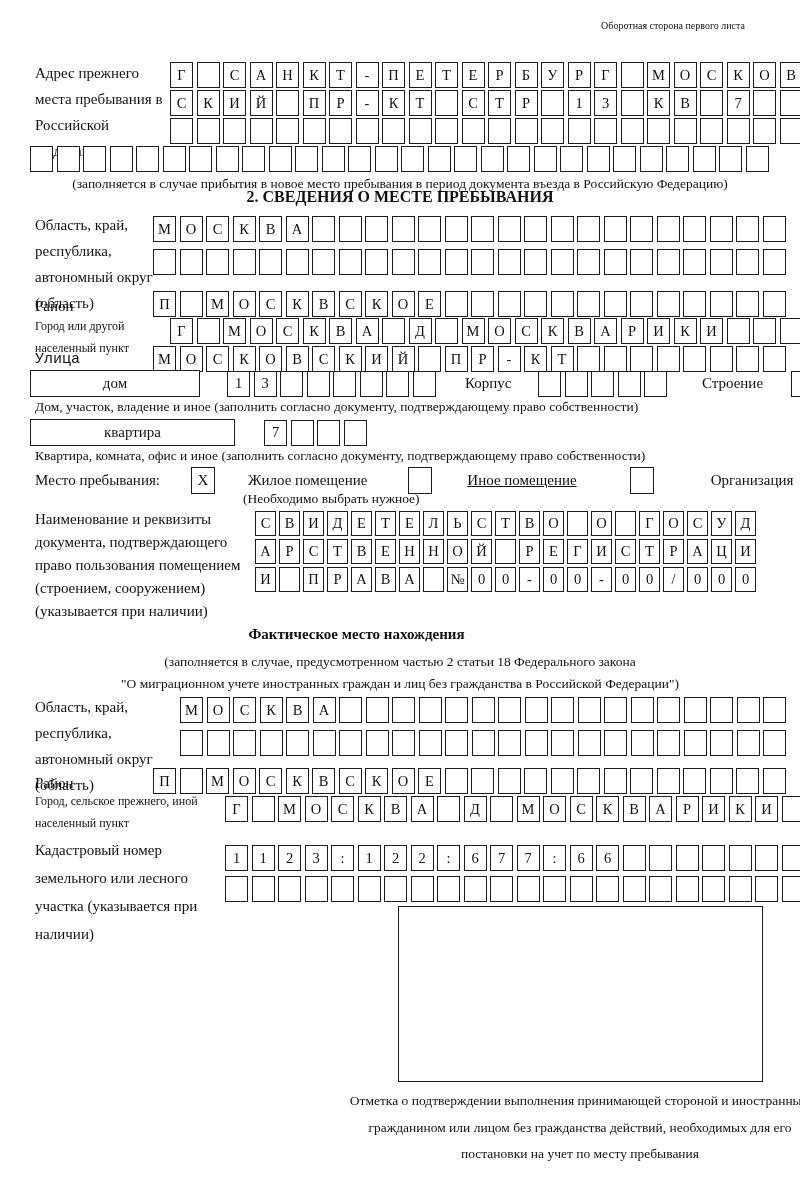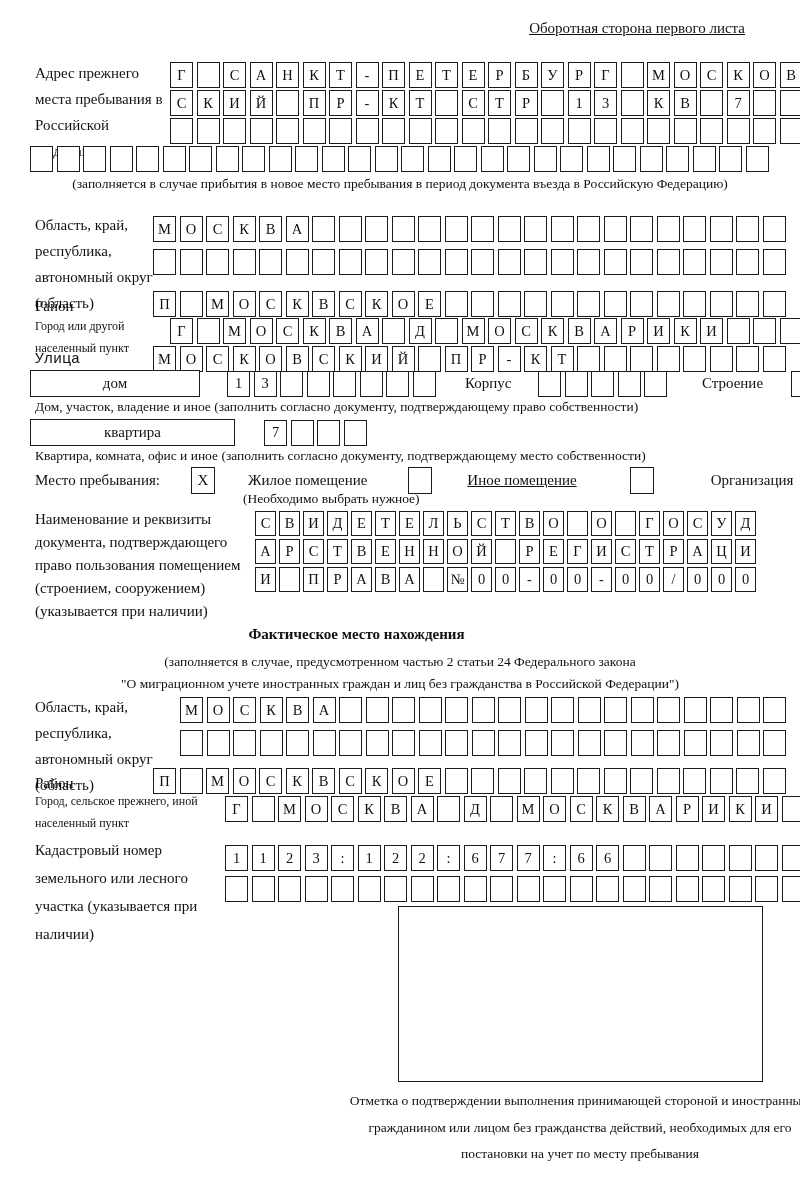--- a/index.html
+++ b/index.html
@@ -33,21 +33,21 @@
   .hlabel{font-size:15px;white-space:nowrap;}
   .stamp{box-sizing:border-box;border:1.6px solid #1c1c1c;background:#fff;}
   .caption{font-size:13.5px;line-height:26.5px;text-align:center;}
   .centernote{text-align:center;width:800px;}
 </style>
 </head>
 <body>
 
 <div class="sheet">
 
-  <div class="abs" style="top:20px;right:55px;font-size:15px;text-decoration:underline;">Оборотная сторона первого листа</div>
+  <div class="abs" style="top:20px;right:55px;font-size:10px;">Оборотная сторона первого листа</div>
 
   <div class="abs label" style="left:35px;top:60px;width:140px;">Адрес прежнего места пребывания в Российской Федерации</div>
   <div class="abs boxrow" style="left:170px;top:62px;">
       <span class="cell">Г</span>
       <span class="cell"></span>
       <span class="cell">С</span>
       <span class="cell">А</span>
       <span class="cell">Н</span>
       <span class="cell">К</span>
       <span class="cell">Т</span>
@@ -146,20 +146,21 @@
       <span class="cell"></span>
       <span class="cell"></span>
       <span class="cell"></span>
       <span class="cell"></span>
       <span class="cell"></span>
       <span class="cell"></span>
       <span class="cell"></span>
     </div>
   <div class="abs note centernote" style="top:173px;left:0;">(заполняется в случае прибытия в новое место пребывания в период документа въезда в Российскую Федерацию)</div>
 
+  <div class="abs title" style="top:188px;left:0;">2. СВЕДЕНИЯ О МЕСТЕ ПРЕБЫВАНИЯ</div>
 
   <div class="abs label" style="left:35px;top:212px;width:118px;">Область, край, республика, автономный округ (область)</div>
   <div class="abs boxrow" style="left:153px;top:216px;">
       <span class="cell">М</span>
       <span class="cell">О</span>
       <span class="cell">С</span>
       <span class="cell">К</span>
       <span class="cell">В</span>
       <span class="cell">А</span>
       <span class="cell"></span>
@@ -324,21 +325,21 @@
 
   <div class="abs hrow" style="left:30px;top:419px;">
     <div class="widebox" style="width:205px;">квартира</div>
     <div class="boxrow" style="margin-left:8px;">
         <span class="cell">7</span>
         <span class="cell"></span>
         <span class="cell"></span>
         <span class="cell"></span>
       </div>
   </div>
-  <div class="abs note" style="left:35px;top:445px;">Квартира, комната, офис и иное (заполнить согласно документу, подтверждающему место собственности)</div>
+  <div class="abs note" style="left:35px;top:445px;">Квартира, комната, офис и иное (заполнить согласно документу, подтверждающему право собственности)</div>
 
   <div class="abs hrow" style="left:35px;top:467px;">
     <div class="hlabel">Место пребывания:</div>
     <div class="inlinebox" style="margin-left:10px;">X</div>
     <div class="hlabel" style="margin-left:12px;">Жилое помещение</div>
     <div class="inlinebox" style="margin-left:20px;"></div>
     <div class="hlabel" style="margin-left:14px;text-decoration:underline;">Иное помещение</div>
     <div class="inlinebox" style="margin-left:32px;"></div>
     <div class="hlabel" style="margin-left:36px;">Организация</div>
   </div>
@@ -409,21 +410,21 @@
       <span class="cell">-</span>
       <span class="cell">0</span>
       <span class="cell">0</span>
       <span class="cell">/</span>
       <span class="cell">0</span>
       <span class="cell">0</span>
       <span class="cell">0</span>
     </div>
 
   <div class="abs subtitle" style="top:626px;left:0;">Фактическое место нахождения</div>
-  <div class="abs note centernote" style="top:651px;left:0;">(заполняется в случае, предусмотренном частью 2 статьи 24 Федерального закона</div>
+  <div class="abs note centernote" style="top:651px;left:0;">(заполняется в случае, предусмотренном частью 2 статьи 18 Федерального закона</div>
   <div class="abs note centernote" style="top:673px;left:0;">"О миграционном учете иностранных граждан и лиц без гражданства в Российской Федерации")</div>
 
   <div class="abs label" style="left:35px;top:694px;width:150px;">Область, край, республика, автономный округ (область)</div>
   <div class="abs boxrow" style="left:180px;top:697px;">
       <span class="cell">М</span>
       <span class="cell">О</span>
       <span class="cell">С</span>
       <span class="cell">К</span>
       <span class="cell">В</span>
       <span class="cell">А</span>

